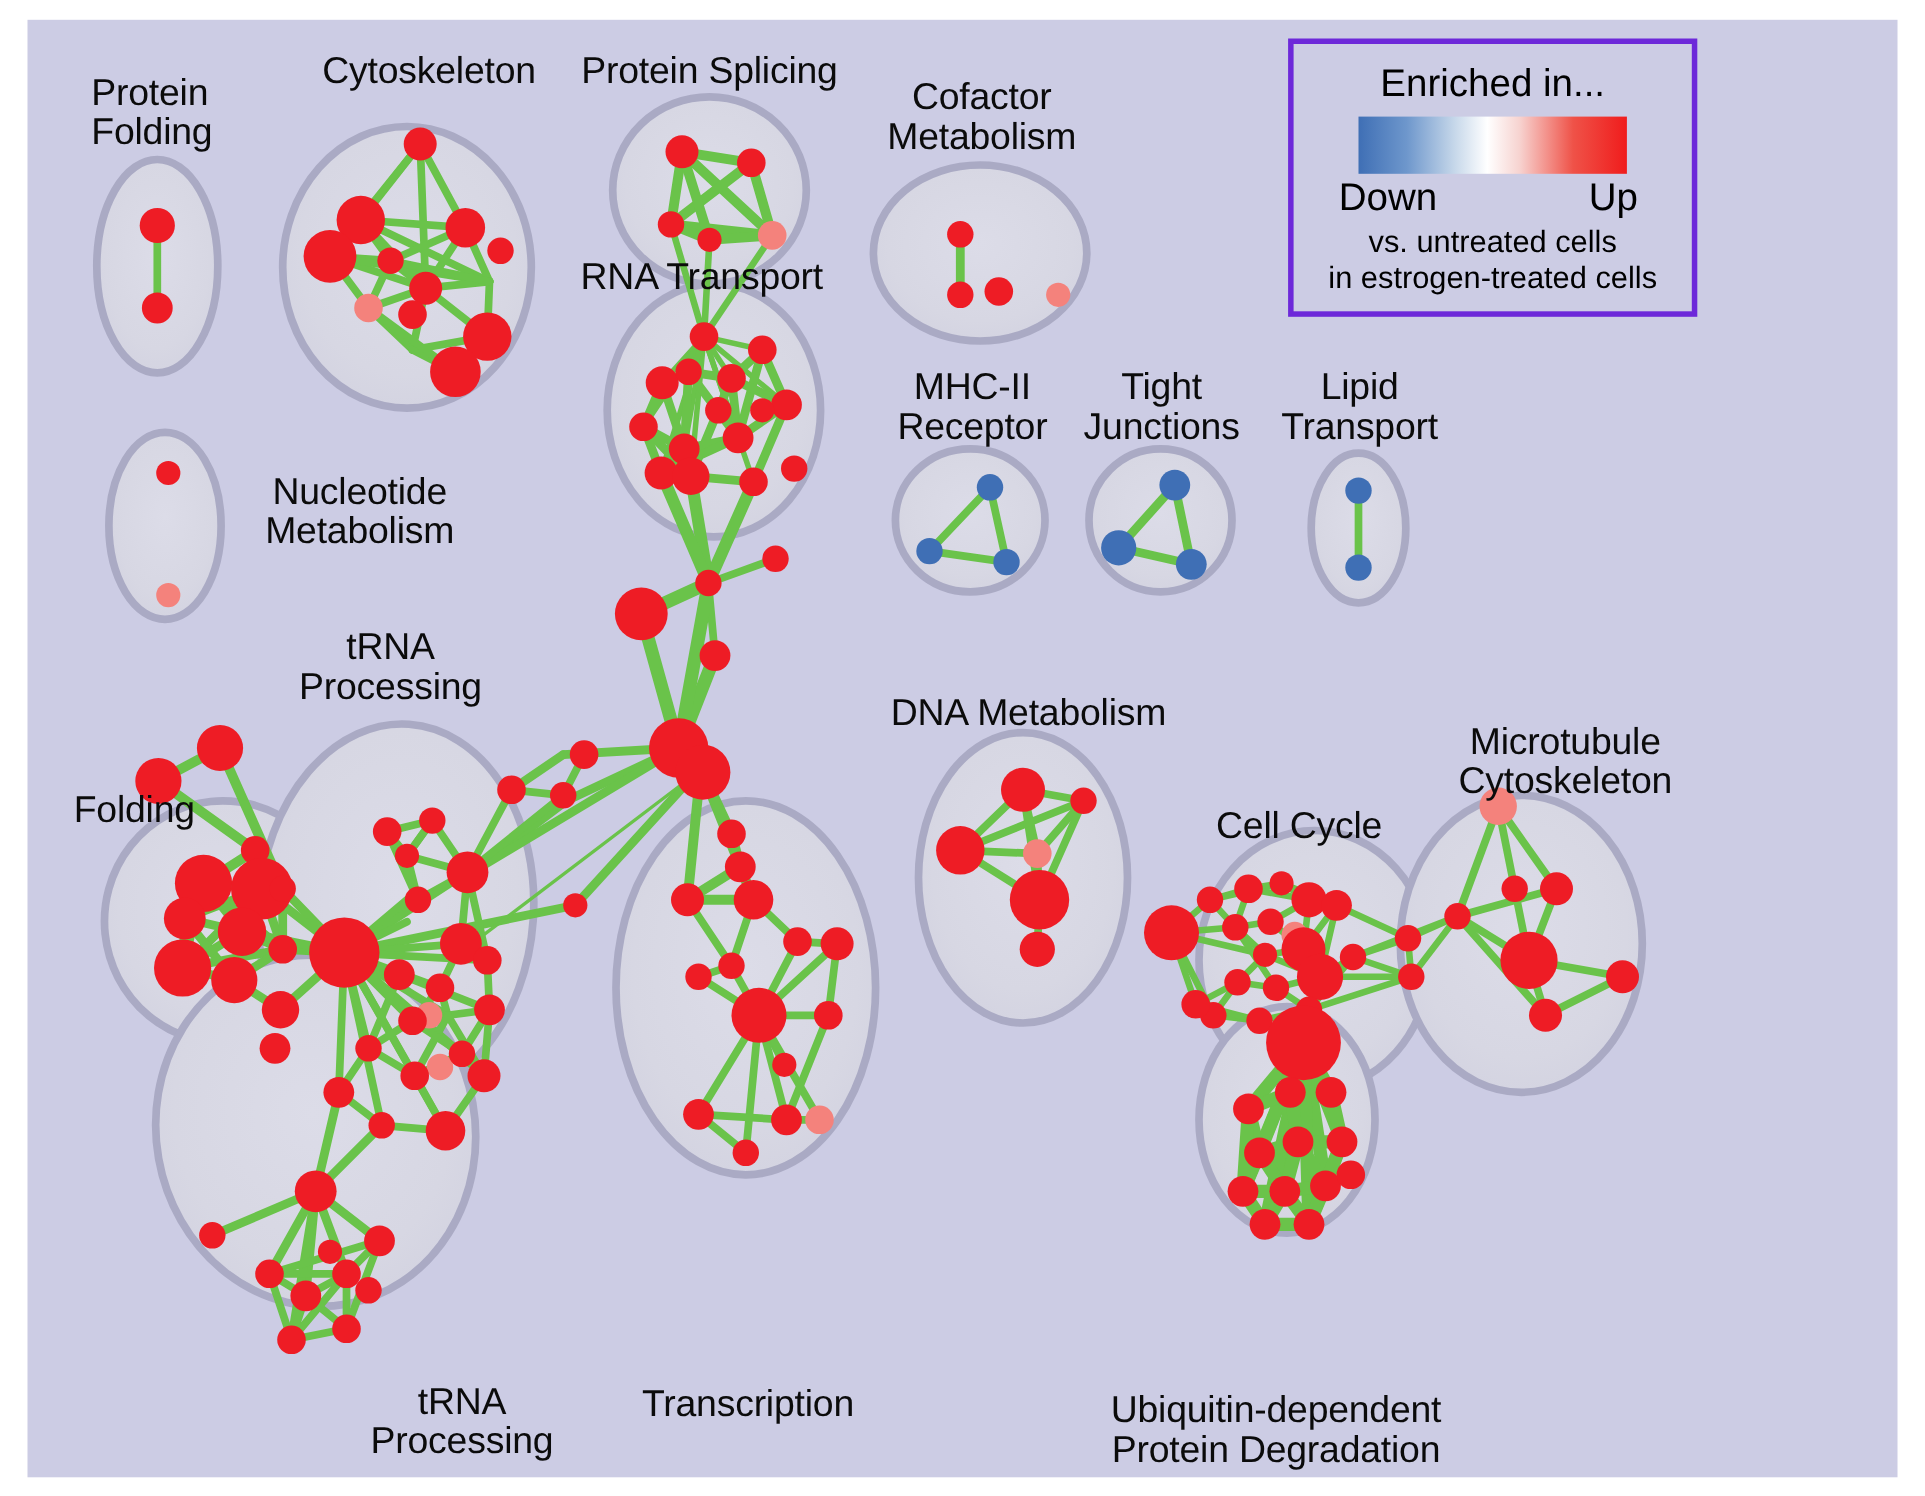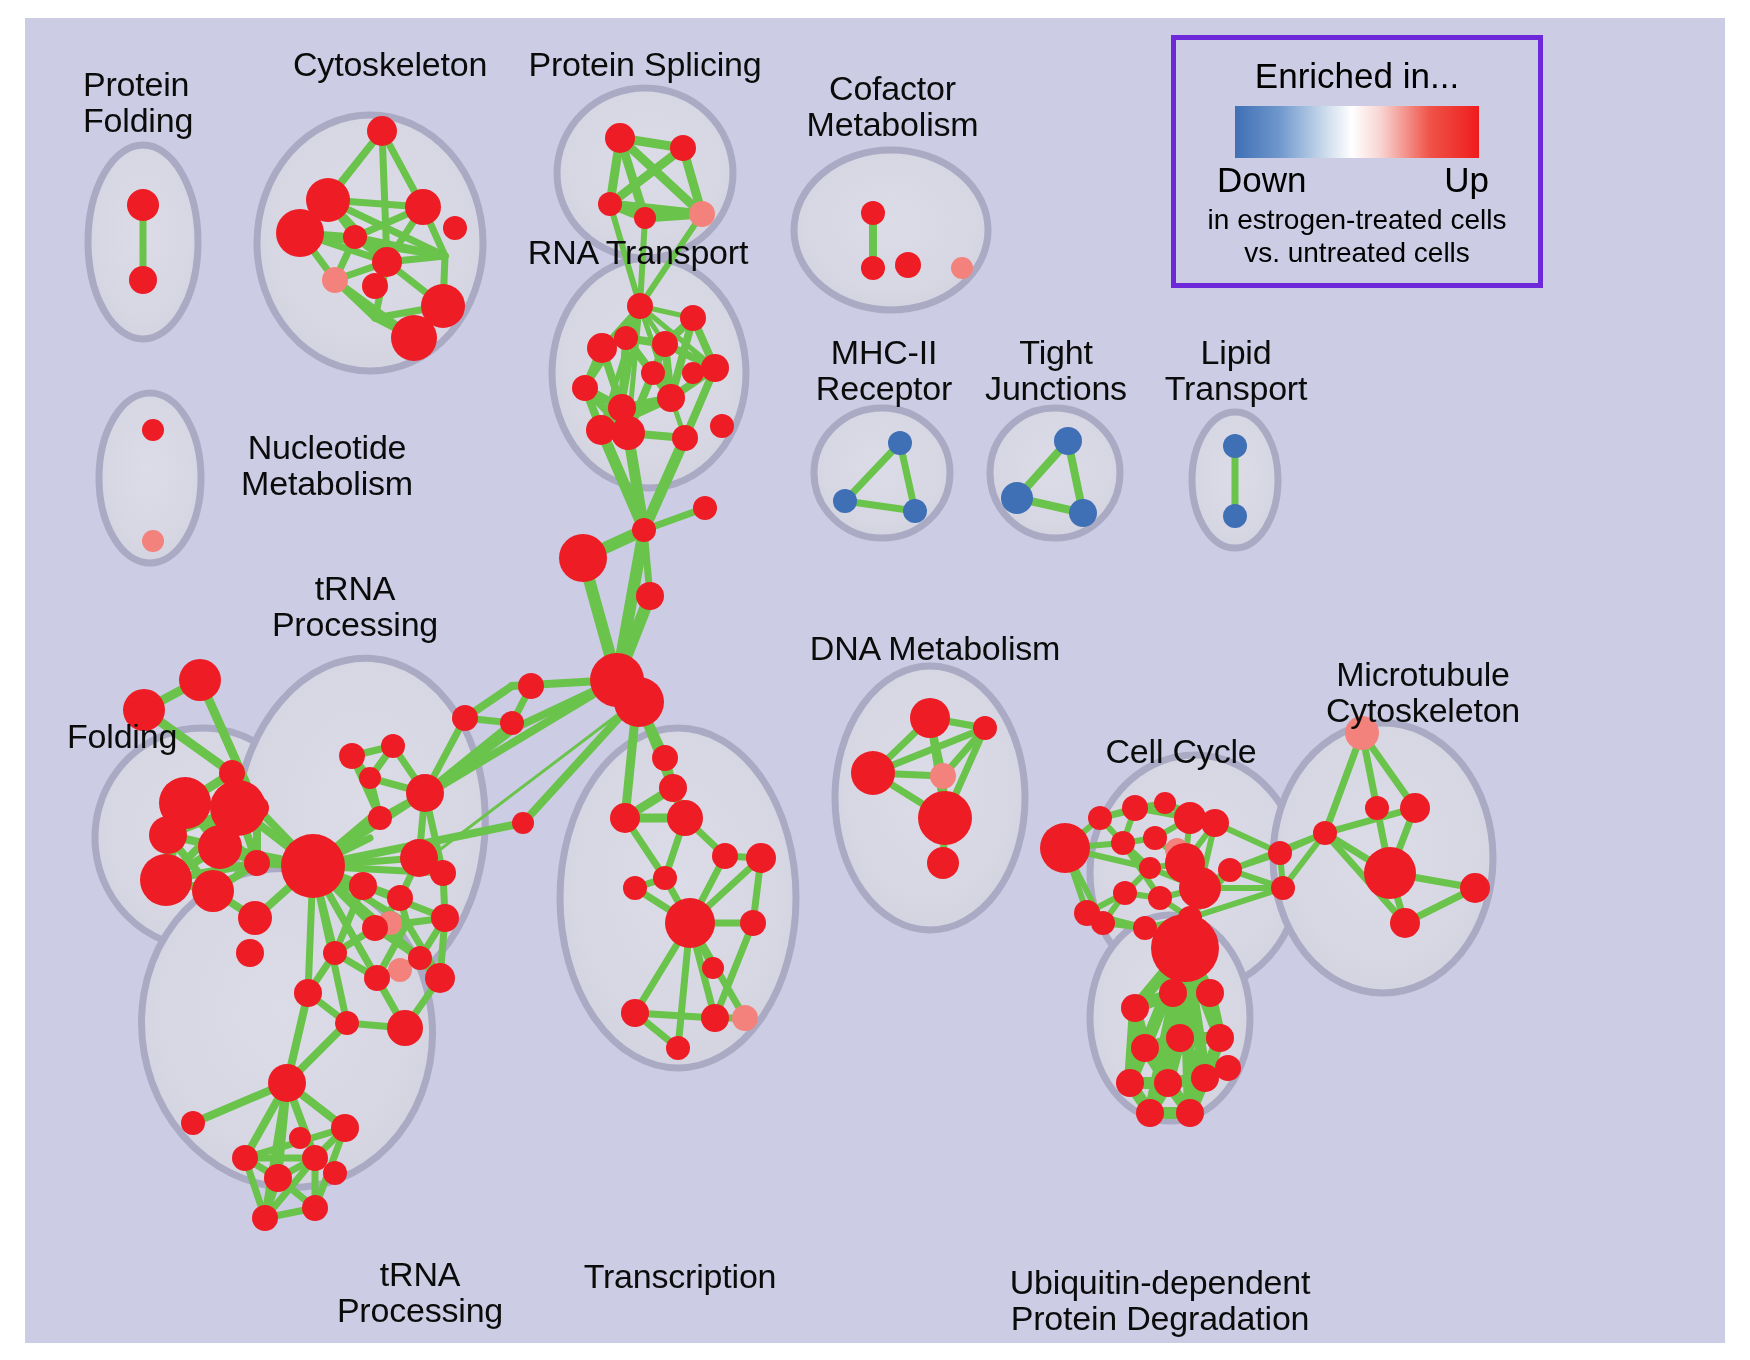--- a/index.html
+++ b/index.html
@@ -738,18 +738,18 @@
     <div class="cluster-label ctr" style="left:940px;top:1246px;width:390px;">Ubiquitin-dependent
 Protein Degradation</div>
 
     <div id="legend">
       <div class="leg-title">Enriched in...</div>
       <div class="bar"></div>
       <div class="ends">
         <span class="down">Down</span>
         <span class="up">Up</span>
       </div>
+      <div class="sub">vs. untreated cells</div>
       <div class="sub">in estrogen-treated cells</div>
-      <div class="sub">vs. untreated cells</div>
     </div>
 
   </div>
 </div>
 
 </body></html>

